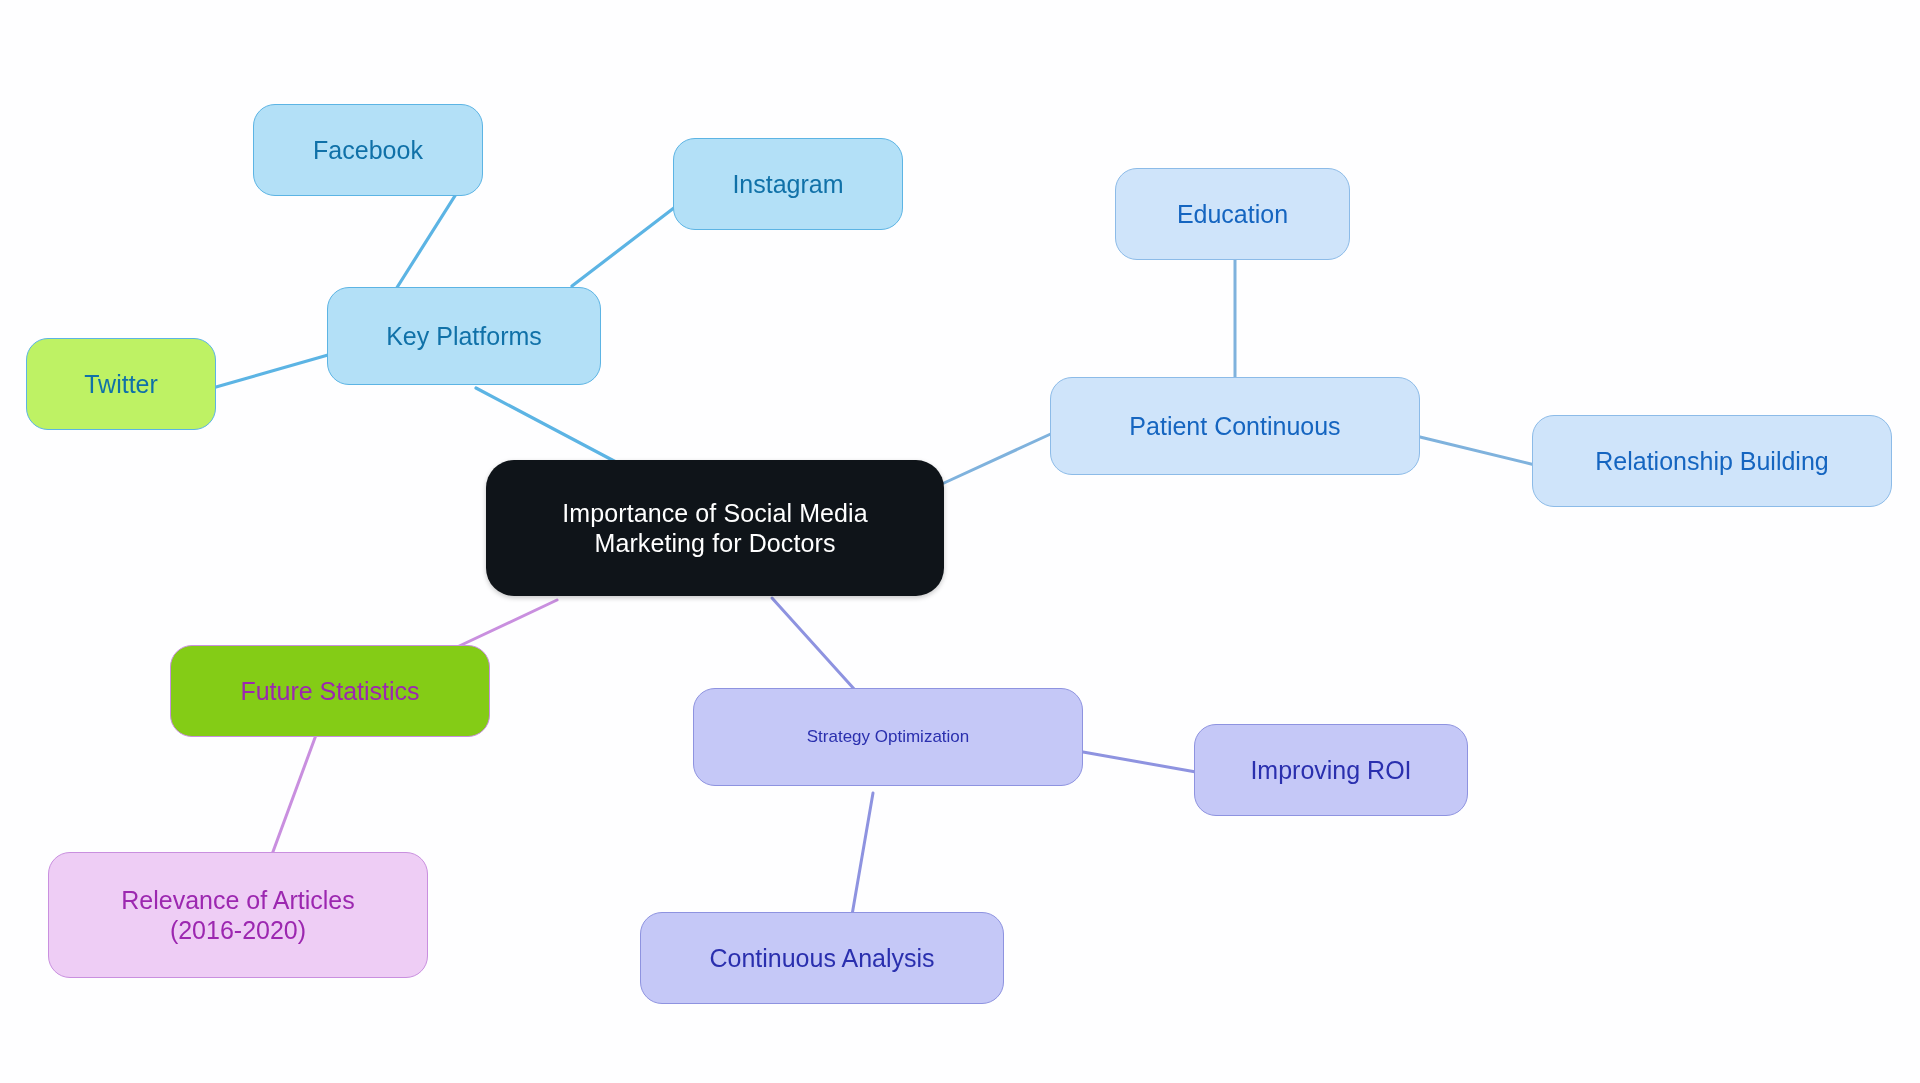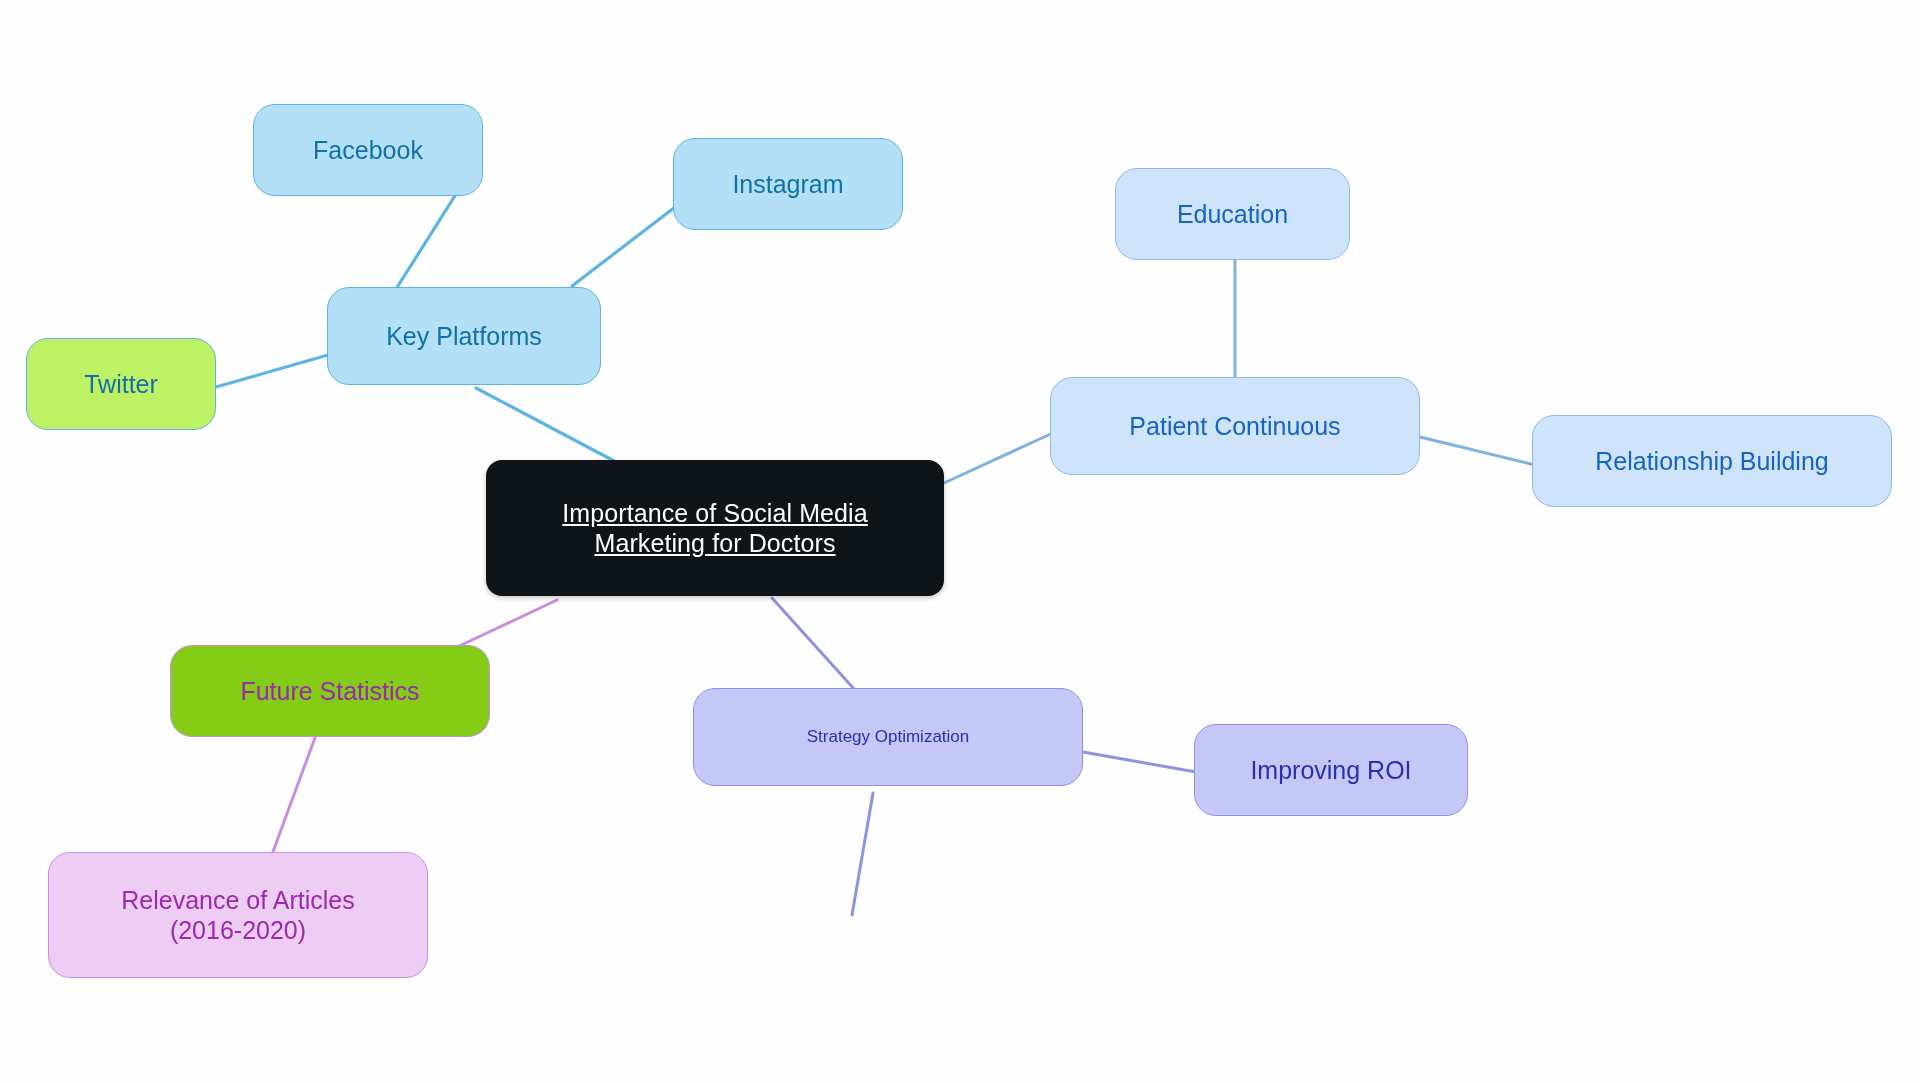--- a/index.html
+++ b/index.html
@@ -37,26 +37,25 @@
     justify-content: center;
     text-align: center;
     border-style: solid;
     border-width: 1.6px;
     border-radius: 22px;
     line-height: 1.22;
     white-space: pre-line;
     user-select: none;
   }
   .node-root {
-    border-radius: 16px;
+    border-radius: 28px;
     border-width: 0;
     font-size: 25px;
     letter-spacing: 0.1px;
     box-shadow: 0 2px 5px rgba(0,0,0,0.22);
-    text-decoration: underline;
   }
   .node-label {
     display: block;
     width: 100%;
     padding: 0 14px;
     box-sizing: border-box;
   }
 </style>
 </head>
 <body>
@@ -116,20 +115,23 @@
   </div>
 
   <div class="node-box" style="left:693px; top:688px; width:390px; height:98px; background:#c5c8f7; border-color:#8e93e0; color:#2a2fae; font-size:17px;">
     <span class="node-label">Strategy Optimization</span>
   </div>
 
   <div class="node-box" style="left:1194px; top:724px; width:274px; height:92px; background:#c5c8f7; border-color:#8e93e0; color:#2a2fae; font-size:25px;">
     <span class="node-label">Improving ROI</span>
   </div>
 
+  <div class="node-box" style="left:640px; top:912px; width:364px; height:92px; background:#c5c8f7; border-color:#8e93e0; color:#2a2fae; font-size:25px;">
+    <span class="node-label">Continuous Analysis</span>
+  </div>
 
   <div class="node-box" style="left:170px; top:645px; width:320px; height:92px; background:#84cc16; border-color:#c98fdf; color:#9c27b0; font-size:25px;">
     <span class="node-label">Future Statistics</span>
   </div>
 
   <div class="node-box" style="left:48px; top:852px; width:380px; height:126px; background:#eecdf5; border-color:#c98fdf; color:#9c27b0; font-size:25px;">
     <span class="node-label">Relevance of Articles
 (2016-2020)</span>
   </div>
 

